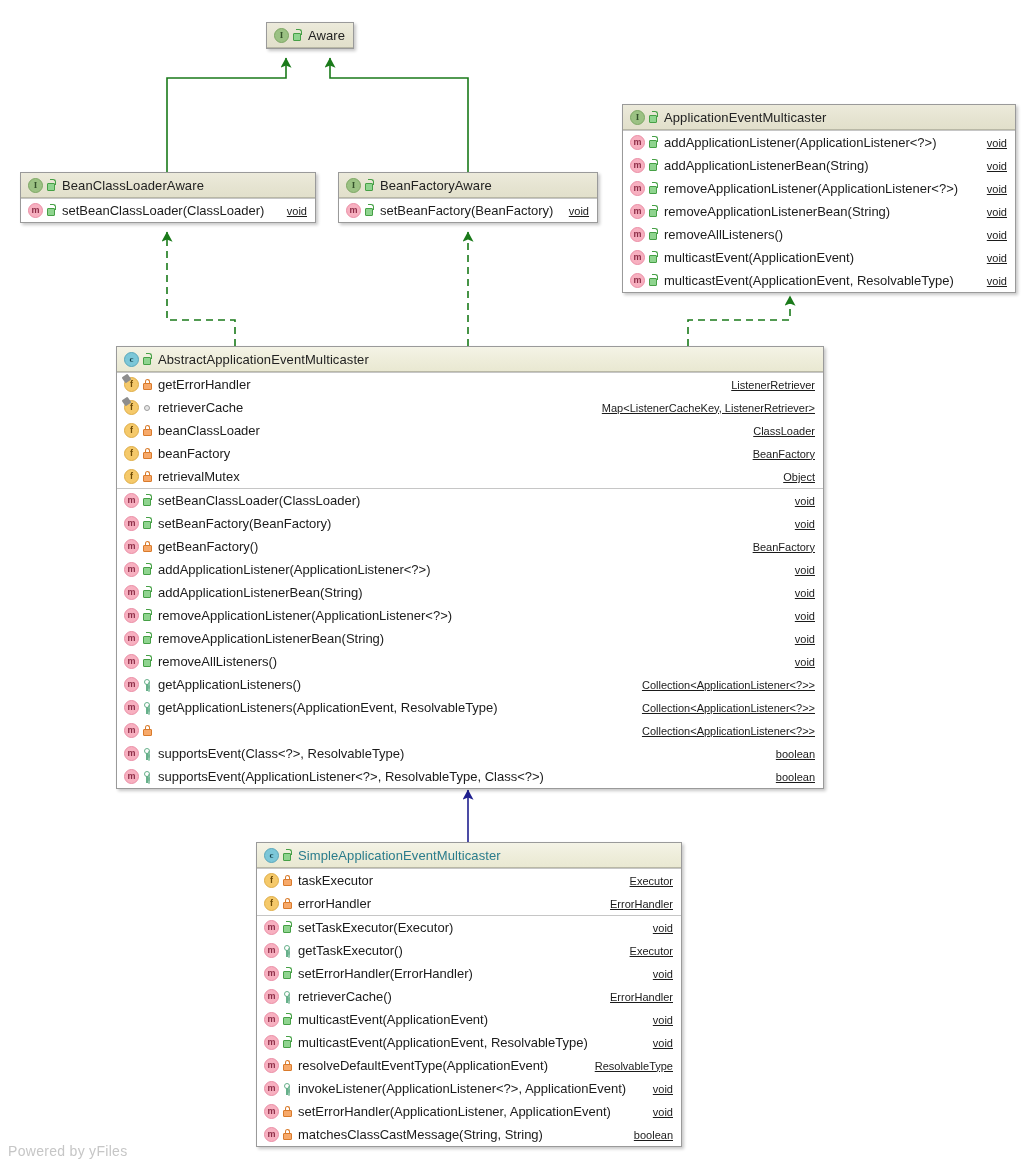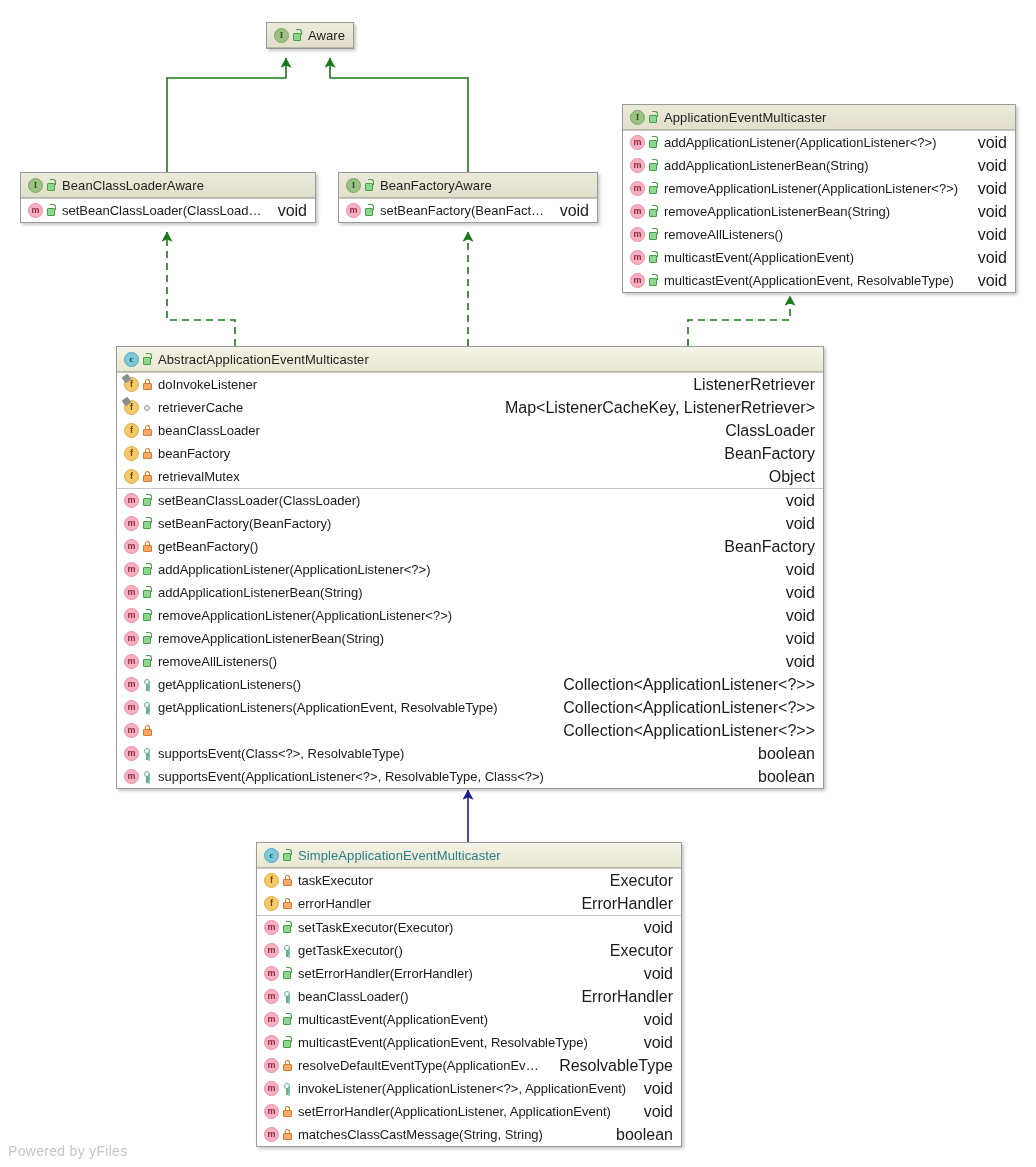--- a/index.html
+++ b/index.html
@@ -81,22 +81,23 @@
   }
   .member .m-name {
     font-size: 13px;
     color: #1b1b1b;
     overflow: hidden;
     text-overflow: ellipsis;
   }
   .member .m-type {
     margin-left: auto;
     padding-left: 14px;
-    font-size: 16px;
+    font-size: 11px;
     color: #1b1b1b;
+    text-decoration: underline;
   }
 
   
   .kind {
     flex: 0 0 auto;
     width: 15px;
     height: 15px;
     margin-right: 3px;
     border-radius: 50%;
     display: inline-flex;
@@ -331,21 +332,21 @@
       <div class="node cls" style="left: 116px; top: 346px; width: 708px;">
         <div class="node-header">
           <span class="kind cls">c</span>
           <span class="vis public"></span>
           <span class="node-title">AbstractApplicationEventMulticaster</span>
         </div>
         <div class="section">
           <div class="member">
             <span class="kind fld final">f</span>
             <span class="vis protected"></span>
-            <span class="m-name">doInvokeListener</span>
+            <span class="m-name">getErrorHandler</span>
             <span class="m-type">ListenerRetriever</span>
           </div>
           <div class="member">
             <span class="kind fld final">f</span>
             <span class="vis package"></span>
             <span class="m-name">retrieverCache</span>
             <span class="m-type">Map&lt;ListenerCacheKey, ListenerRetriever&gt;</span>
           </div>
           <div class="member">
             <span class="kind fld">f</span>
@@ -481,21 +482,21 @@
           </div>
           <div class="member">
             <span class="kind meth">m</span>
             <span class="vis public"></span>
             <span class="m-name">setErrorHandler(ErrorHandler)</span>
             <span class="m-type">void</span>
           </div>
           <div class="member">
             <span class="kind meth">m</span>
             <span class="vis key"></span>
-            <span class="m-name">beanClassLoader()</span>
+            <span class="m-name">retrieverCache()</span>
             <span class="m-type">ErrorHandler</span>
           </div>
           <div class="member">
             <span class="kind meth">m</span>
             <span class="vis public"></span>
             <span class="m-name">multicastEvent(ApplicationEvent)</span>
             <span class="m-type">void</span>
           </div>
           <div class="member">
             <span class="kind meth">m</span>

